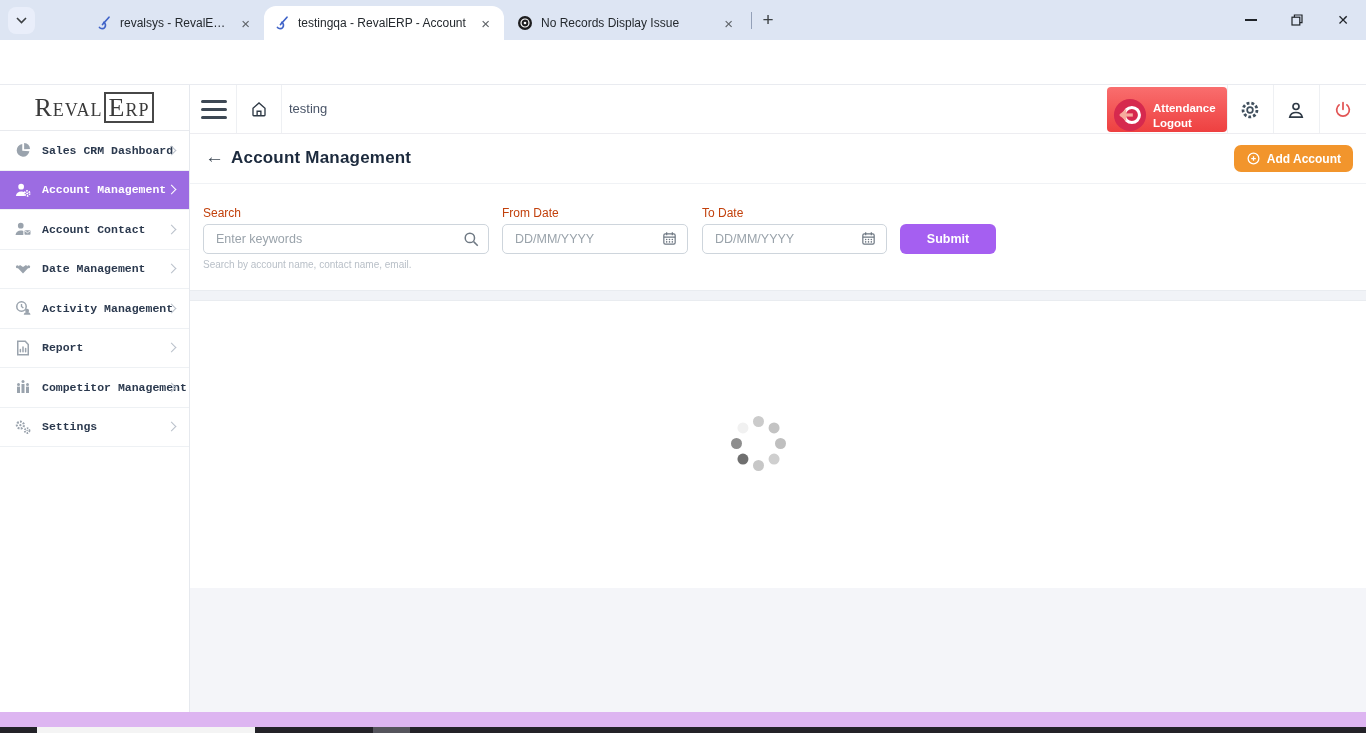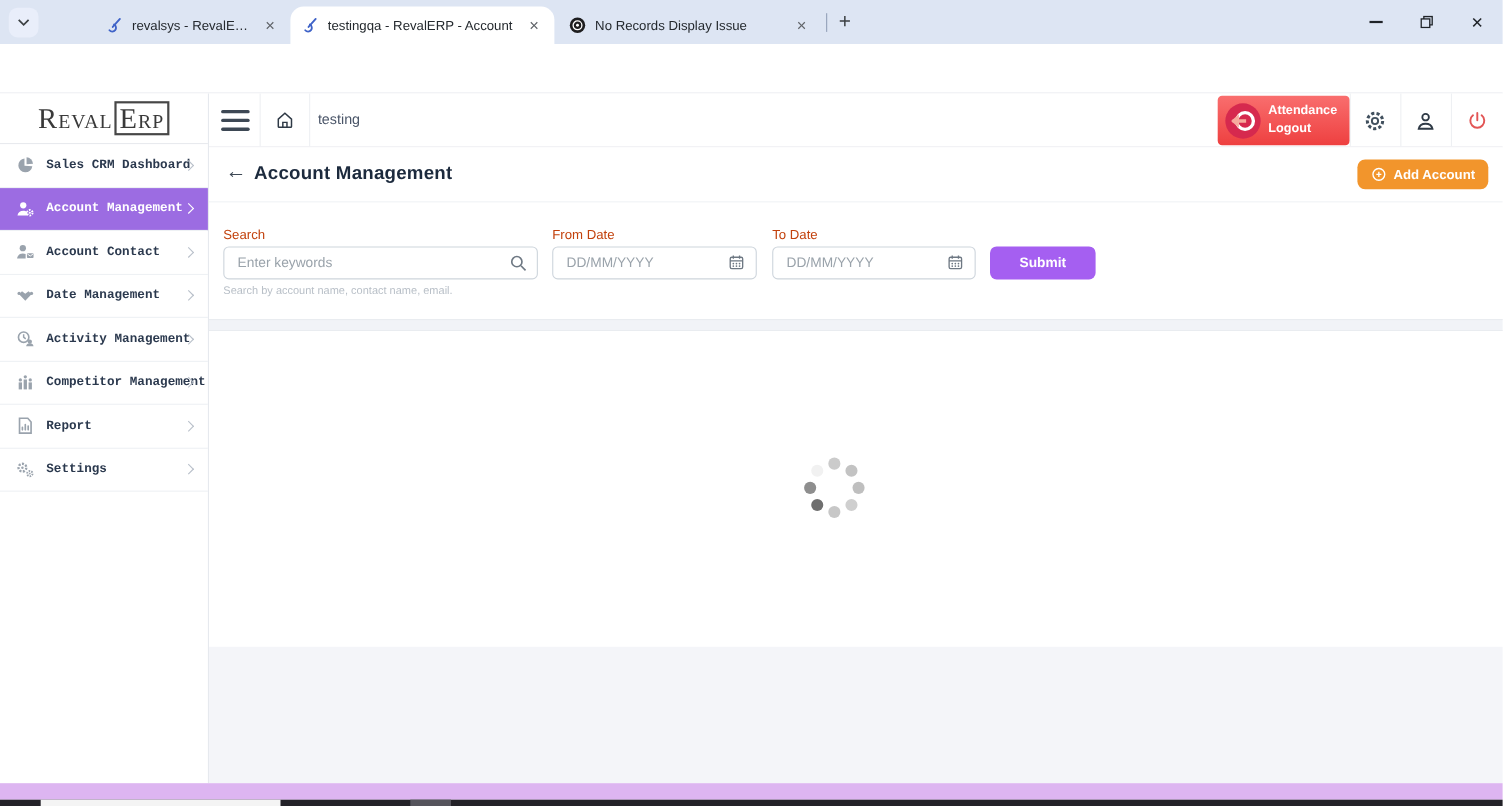--- a/index.html
+++ b/index.html
@@ -29,21 +29,21 @@
   .ext-circle { width:21px; height:21px; border-radius:50%; position:relative; }
   .toolbar-sep { position:absolute; left:1277px; top:52px; width:1px; height:21px; background:#c7cdd8; }
 
   
   .appbar { position:absolute; left:190px; top:85px; width:1176px; height:49px; background:#fff; border-bottom:1px solid #ededf1; }
   .hamburger { position:absolute; left:11px; top:15px; width:26px; height:19px; display:flex; flex-direction:column; justify-content:space-between; }
   .hamburger span { display:block; height:3px; border-radius:2px; background:#3d4854; }
   .vsep { position:absolute; top:0; width:1px; height:48px; background:#eef0f3; }
   .breadcrumb { position:absolute; left:99px; top:16px; font-size:13px; color:#4a5568; }
   .home-ic { position:absolute; left:60px; top:15px; color:#2f3a46; }
-  .attendance-btn { position:absolute; right:139px; top:2px; width:120px; height:45px; border:none; border-radius:4px; background:linear-gradient(#f96e6e,#ee4040); display:flex; align-items:center; padding:0 6px; cursor:pointer; }
+  .attendance-btn { position:absolute; right:139px; top:2px; width:120px; height:45px; border:none; border-radius:4px; background:linear-gradient(#f96e6e,#ee4040); display:flex; align-items:flex-end; padding:0 6px; cursor:pointer; }
   .attendance-txt { color:#fff; font-size:11.5px; font-weight:bold; text-align:left; line-height:1.35; margin-left:6px; }
   .hdr-ic { position:absolute; top:12px; width:26px; height:26px; display:flex; align-items:center; justify-content:center; color:#41505e; }
 
   
   .sidebar { position:absolute; left:0; top:85px; width:190px; height:627px; background:#fff; border-right:1px solid #e6e9ee; }
   .logo { height:46px; border-bottom:1px solid #e8eaee; display:flex; align-items:center; justify-content:center; font-family:"Liberation Serif",serif; font-variant:small-caps; font-size:26px; color:#3a3a3a; letter-spacing:1px; }
   .logo .boxed { border:2px solid #474747; padding:0 3px; margin-left:1px; line-height:1.05; }
   .side-item { position:relative; height:39.5px; border-bottom:1px solid #eef1f4; display:flex; align-items:center; padding-left:13px; cursor:pointer;font-family:Liberation Mono, monospace; }
   .side-item .ic { width:19px; height:19px; color:#9aa3ad; flex:none; display:flex; align-items:center; justify-content:center; }
   .side-item .lbl { font-size:11.5px; font-weight:bold; color:#2b394e; margin-left:10px; }
@@ -261,41 +261,41 @@
           <circle cx="17.5" cy="15.5" r="2.6" fill="currentColor"></circle>
           <path d="M13 21c.3-2.5 2-3.7 4.5-3.7S21.7 18.5 22 21z" fill="currentColor"></path>
         </svg>
       </span>
     <span class="lbl">Activity Management</span>
     <span class="chev"></span>
   </div>
 
   <div class="side-item">
     <span class="ic">
+        <svg width="18" height="18" viewBox="0 0 24 24">
+          <path d="M5 3h10l4 4.5V21H5z" fill="none" stroke="currentColor" stroke-width="2"></path>
+          <path d="M8.5 17v-3M12 17v-6.5M15.5 17v-4.5" stroke="currentColor" stroke-width="2" stroke-linecap="round"></path>
+        </svg>
+      </span>
+    <span class="lbl">Report</span>
+    <span class="chev"></span>
+  </div>
+
+  <div class="side-item">
+    <span class="ic">
         <svg width="18" height="18" viewBox="0 0 24 24" fill="currentColor">
           <circle cx="6" cy="8.5" r="2"></circle>
           <circle cx="12" cy="4.8" r="2"></circle>
           <circle cx="18" cy="8.5" r="2"></circle>
           <rect x="4" y="11.5" width="4" height="8.5"></rect>
           <rect x="10" y="8" width="4" height="12"></rect>
           <rect x="16" y="11.5" width="4" height="8.5"></rect>
         </svg>
       </span>
     <span class="lbl">Competitor Management</span>
-    <span class="chev"></span>
-  </div>
-
-  <div class="side-item">
-    <span class="ic">
-        <svg width="18" height="18" viewBox="0 0 24 24">
-          <path d="M5 3h10l4 4.5V21H5z" fill="none" stroke="currentColor" stroke-width="2"></path>
-          <path d="M8.5 17v-3M12 17v-6.5M15.5 17v-4.5" stroke="currentColor" stroke-width="2" stroke-linecap="round"></path>
-        </svg>
-      </span>
-    <span class="lbl">Report</span>
     <span class="chev"></span>
   </div>
 
   <div class="side-item">
     <span class="ic">
         <svg width="18" height="18" viewBox="0 0 24 24" fill="none" stroke="currentColor">
           <circle cx="8.5" cy="9.5" r="4.7" stroke-width="2.8" stroke-dasharray="2.5 1.7"></circle>
           <circle cx="8.5" cy="9.5" r="1.5" fill="currentColor" stroke="none"></circle>
           <circle cx="17.5" cy="16.8" r="3.2" stroke-width="2.4" stroke-dasharray="1.9 1.4"></circle>
           <circle cx="17.5" cy="16.8" r="1" fill="currentColor" stroke="none"></circle>

